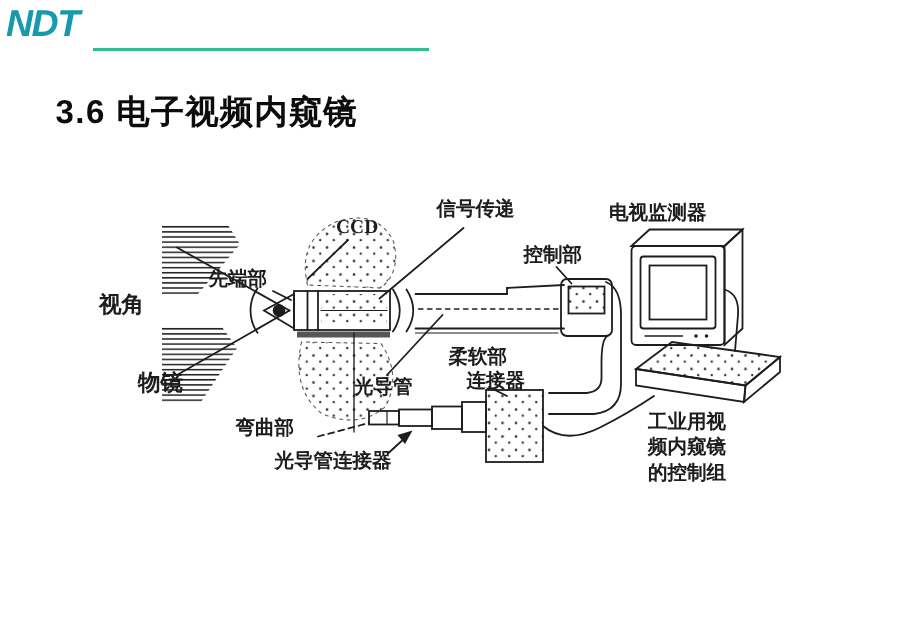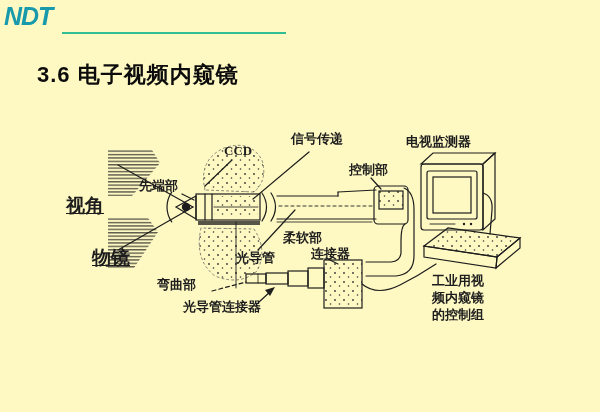--- a/index.html
+++ b/index.html
@@ -1,17 +1,17 @@
 <!DOCTYPE html>
 <html><head>
 <meta charset="utf-8">
 <style>
   html,body{margin:0;padding:0;background:#e8e8e8;}
   .slide{
-    position:relative;width:600px;height:412px;background:#fef9c3;
+    position:relative;width:600px;height:412px;background:#ffffff;
     overflow:hidden;font-family:"Liberation Sans",sans-serif;
   }
   
   .logo{
     position:absolute;left:4px;top:2px;font-size:25px;font-weight:bold;
     font-style:italic;color:#1899ac;letter-spacing:-1px;
     font-family:"Liberation Sans",sans-serif;
   }
   .header-title{
     position:absolute;left:66px;top:4px;font-size:22px;color:#3b3b3b;
@@ -24,21 +24,21 @@
   .section-title{
     position:absolute;left:37px;top:60px;font-size:22px;font-weight:bold;color:#0c0c0c;
     letter-spacing:1px;
   }
   
   .diagram-svg{position:absolute;left:0;top:0;}
   .dlabel{
     position:absolute;font-size:13px;font-weight:bold;color:#1d1d1d;
     white-space:nowrap;line-height:1.1;
   }
-  .dlabel.big{font-size:19px;text-decoration:underline;}
+  .dlabel.big{font-size:15px;}
   .dlabel.serif{font-family:"Liberation Serif",serif;font-weight:bold;text-align:center;}
   .ctrl-group{line-height:17px;}
   
   .caption{
     position:absolute;left:176px;top:372px;font-size:16px;color:#1d1d1d;
     font-family:"Liberation Serif",serif;letter-spacing:1px;
   }
 </style>
 </head>
 <body>
@@ -134,21 +134,21 @@
       <polygon points="497,257 520,238 520,248 496,268"></polygon>
     </g>
   </svg>
 
   <div class="dlabel serif" style="left:224px;top:144px">CCD</div>
   <div class="dlabel" style="left:291px;top:132px">信号传递</div>
   <div class="dlabel" style="left:406px;top:135px">电视监测器</div>
   <div class="dlabel" style="left:139px;top:179px">先端部</div>
   <div class="dlabel" style="left:349px;top:163px">控制部</div>
   <div class="dlabel big" style="left:66px;top:196px">视角</div>
-  <div class="dlabel" style="left:283px;top:231px">柔软部</div>
+  <div class="dlabel" style="left:299px;top:231px">柔软部</div>
   <div class="dlabel" style="left:311px;top:247px">连接器</div>
   <div class="dlabel big" style="left:92px;top:248px">物镜</div>
   <div class="dlabel" style="left:236px;top:251px">光导管</div>
   <div class="dlabel" style="left:157px;top:278px">弯曲部</div>
   <div class="dlabel ctrl-group" style="left:432px;top:272px">
     <div>工业用视</div>
     <div>频内窥镜</div>
     <div>的控制组</div>
   </div>
   <div class="dlabel" style="left:183px;top:300px">光导管连接器</div>

